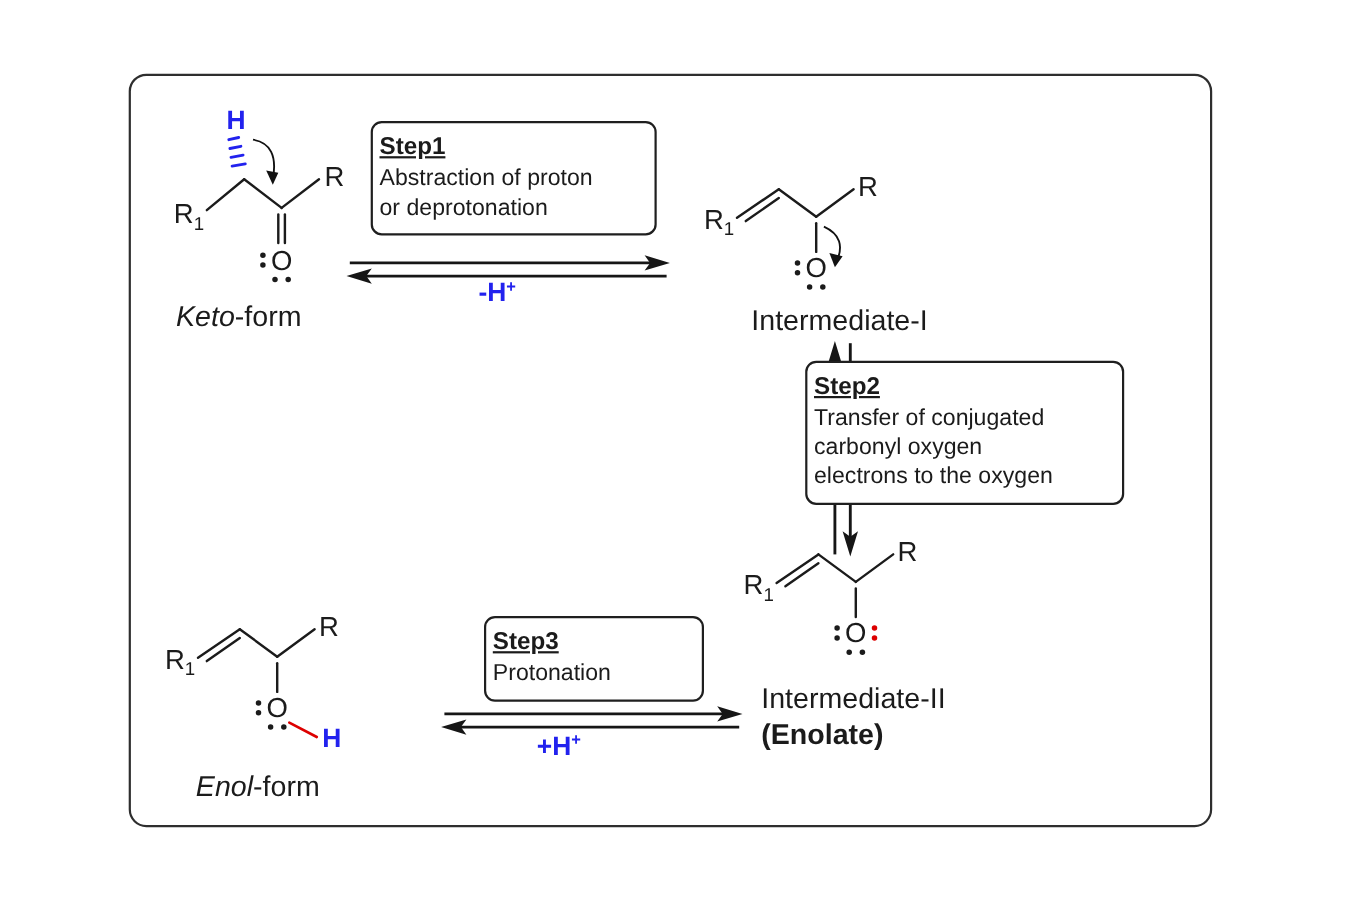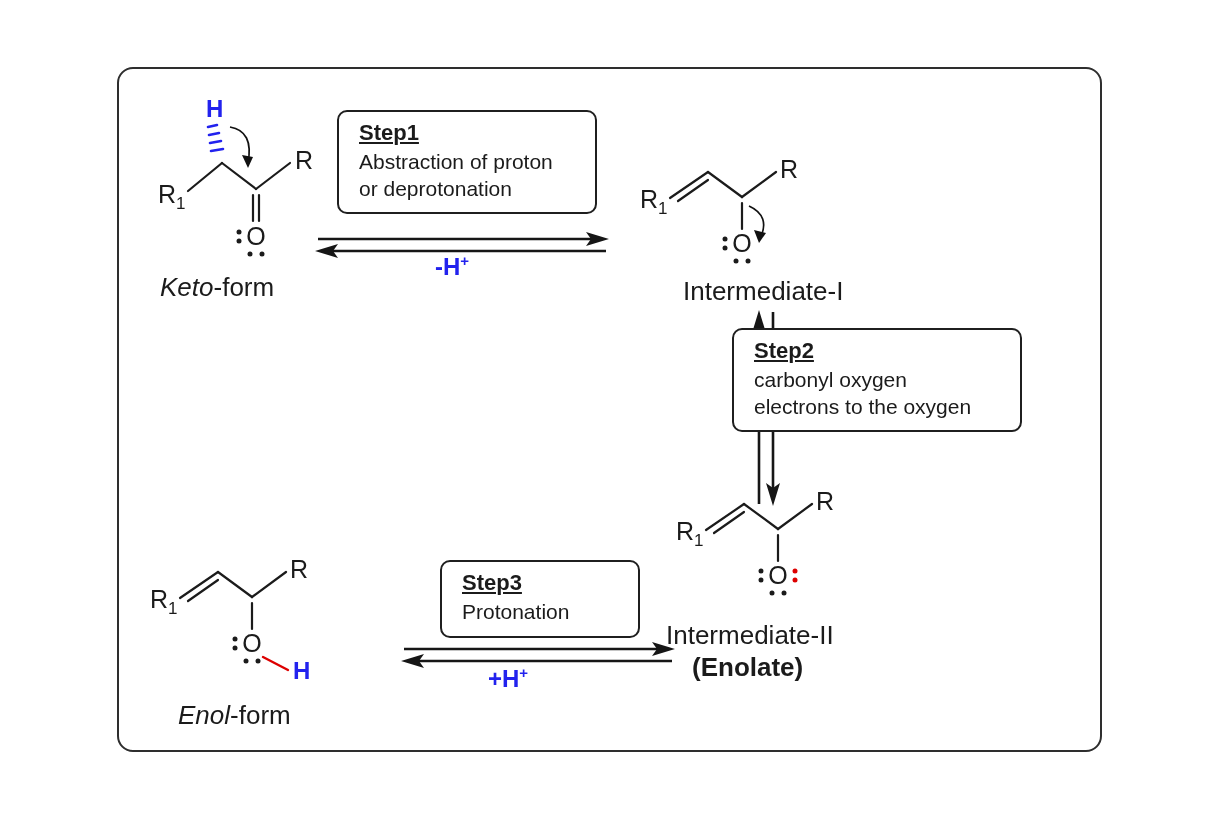--- a/index.html
+++ b/index.html
@@ -2,21 +2,21 @@
 <html style="--blue: #2222ee; --red: #dd0000; --ink: #1b1b1b;"><head>
 <meta charset="utf-8">
 <style>
   * { box-sizing: border-box; }
   html,body { margin:0; padding:0; background:#fff; }
   body { font-family:"Liberation Sans", sans-serif; color:var(--ink,#1b1b1b); }
   .canvas { position:relative; width:1229px; height:820px; background:#ffffff; overflow:hidden; }
   .frame { position:absolute; left:117px; top:67px; width:985px; height:685px;
            border:2px solid #2e2e2e; border-radius:16px; background:#fff; }
   .stepbox { position:absolute; background:#fff; border:2px solid #1f1f1f; border-radius:10px;
-             padding:8px 20px 10px; }
+             padding:8px 6px 10px; }
   .stepbox .title { font-size:22px; font-weight:bold; text-decoration:underline; margin-bottom:3px; }
   .stepbox .line  { font-size:21px; line-height:1.27; white-space:nowrap; }
   .mol-label { position:absolute; font-size:26px; color:var(--ink); }
   .mol-label.bold { font-weight:bold; }
   .harrow-label { position:absolute; font-size:24px; font-weight:bold; color:var(--blue); text-align:center; }
   .harrow-label sup { font-size:15px; }
   svg.mol, svg.arrows { position:absolute; overflow:visible; }
   .bond   { stroke:var(--ink); stroke-width:2.2; stroke-linecap:round; fill:none; }
   .bond-red { stroke:var(--red); stroke-width:2.4; stroke-linecap:round; }
   .hash   { stroke:var(--blue); stroke-width:2.6; stroke-linecap:round; }
@@ -109,20 +109,21 @@
   <div class="mol-label" style="left:683px;top:276px;width:200px">Intermediate-I</div>
 
   <svg class="arrows" style="left:748px;top:308px" width="36" height="200" viewBox="0 0 36 200">
     <line class="eq-line" x1="11" y1="16" x2="11" y2="196"></line>
     <polygon class="eq-head" points="11,2 4,25 11,20 18,25"></polygon>
     <line class="eq-line" x1="25" y1="4" x2="25" y2="184"></line>
     <polygon class="eq-head" points="25,198 18,175 25,180 32,175"></polygon>
   </svg>
   <div class="stepbox" style="left:732px;top:328px;width:290px">
     <div class="title">Step2</div>
+    <div class="line">Transfer of conjugated</div>
     <div class="line">carbonyl oxygen</div>
     <div class="line">electrons to the oxygen</div>
   </div>
 
   <svg class="mol" style="left:666px;top:488px" width="200" height="130" viewBox="0 0 200 130">
     <text class="atom" x="10" y="52"><tspan>R</tspan><tspan class="sub" dy="6">1</tspan></text>
     <g>
       <line class="bond" x1="40" y1="42" x2="78" y2="16"></line>
       <line class="bond" x1="48" y1="45" x2="78" y2="24"></line>
       <line class="bond" x1="78" y1="16" x2="112" y2="41"></line>
@@ -133,21 +134,21 @@
     <text class="atom" x="112" y="96" text-anchor="middle">O</text>
     <g>
       <circle class="dot" cx="95" cy="83" r="2.5"></circle>
       <circle class="dot" cx="95" cy="92" r="2.5"></circle>
       <circle class="dot" cx="106" cy="105" r="2.5"></circle>
       <circle class="dot" cx="118" cy="105" r="2.5"></circle>
       <circle class="dot-red" cx="129" cy="83" r="2.5"></circle>
       <circle class="dot-red" cx="129" cy="92" r="2.5"></circle>
     </g>
   </svg>
-  <div class="mol-label" style="left:666px;top:620px;width:200px">Intermediate-II</div>
+  <div class="mol-label" style="left:692px;top:620px;width:200px">Intermediate-II</div>
   <div class="mol-label bold" style="left:692px;top:652px;width:200px">(Enolate)</div>
 
   <div class="stepbox" style="left:440px;top:560px;width:200px">
     <div class="title">Step3</div>
     <div class="line">Protonation</div>
   </div>
   <svg class="arrows" style="left:398px;top:638px" width="280" height="34" viewBox="0 0 280 34">
     <line class="eq-line" x1="6" y1="11" x2="260" y2="11"></line>
     <polygon class="eq-head" points="277,11 254,4 259,11 254,18"></polygon>
     <line class="eq-line" x1="20" y1="23" x2="274" y2="23"></line>

